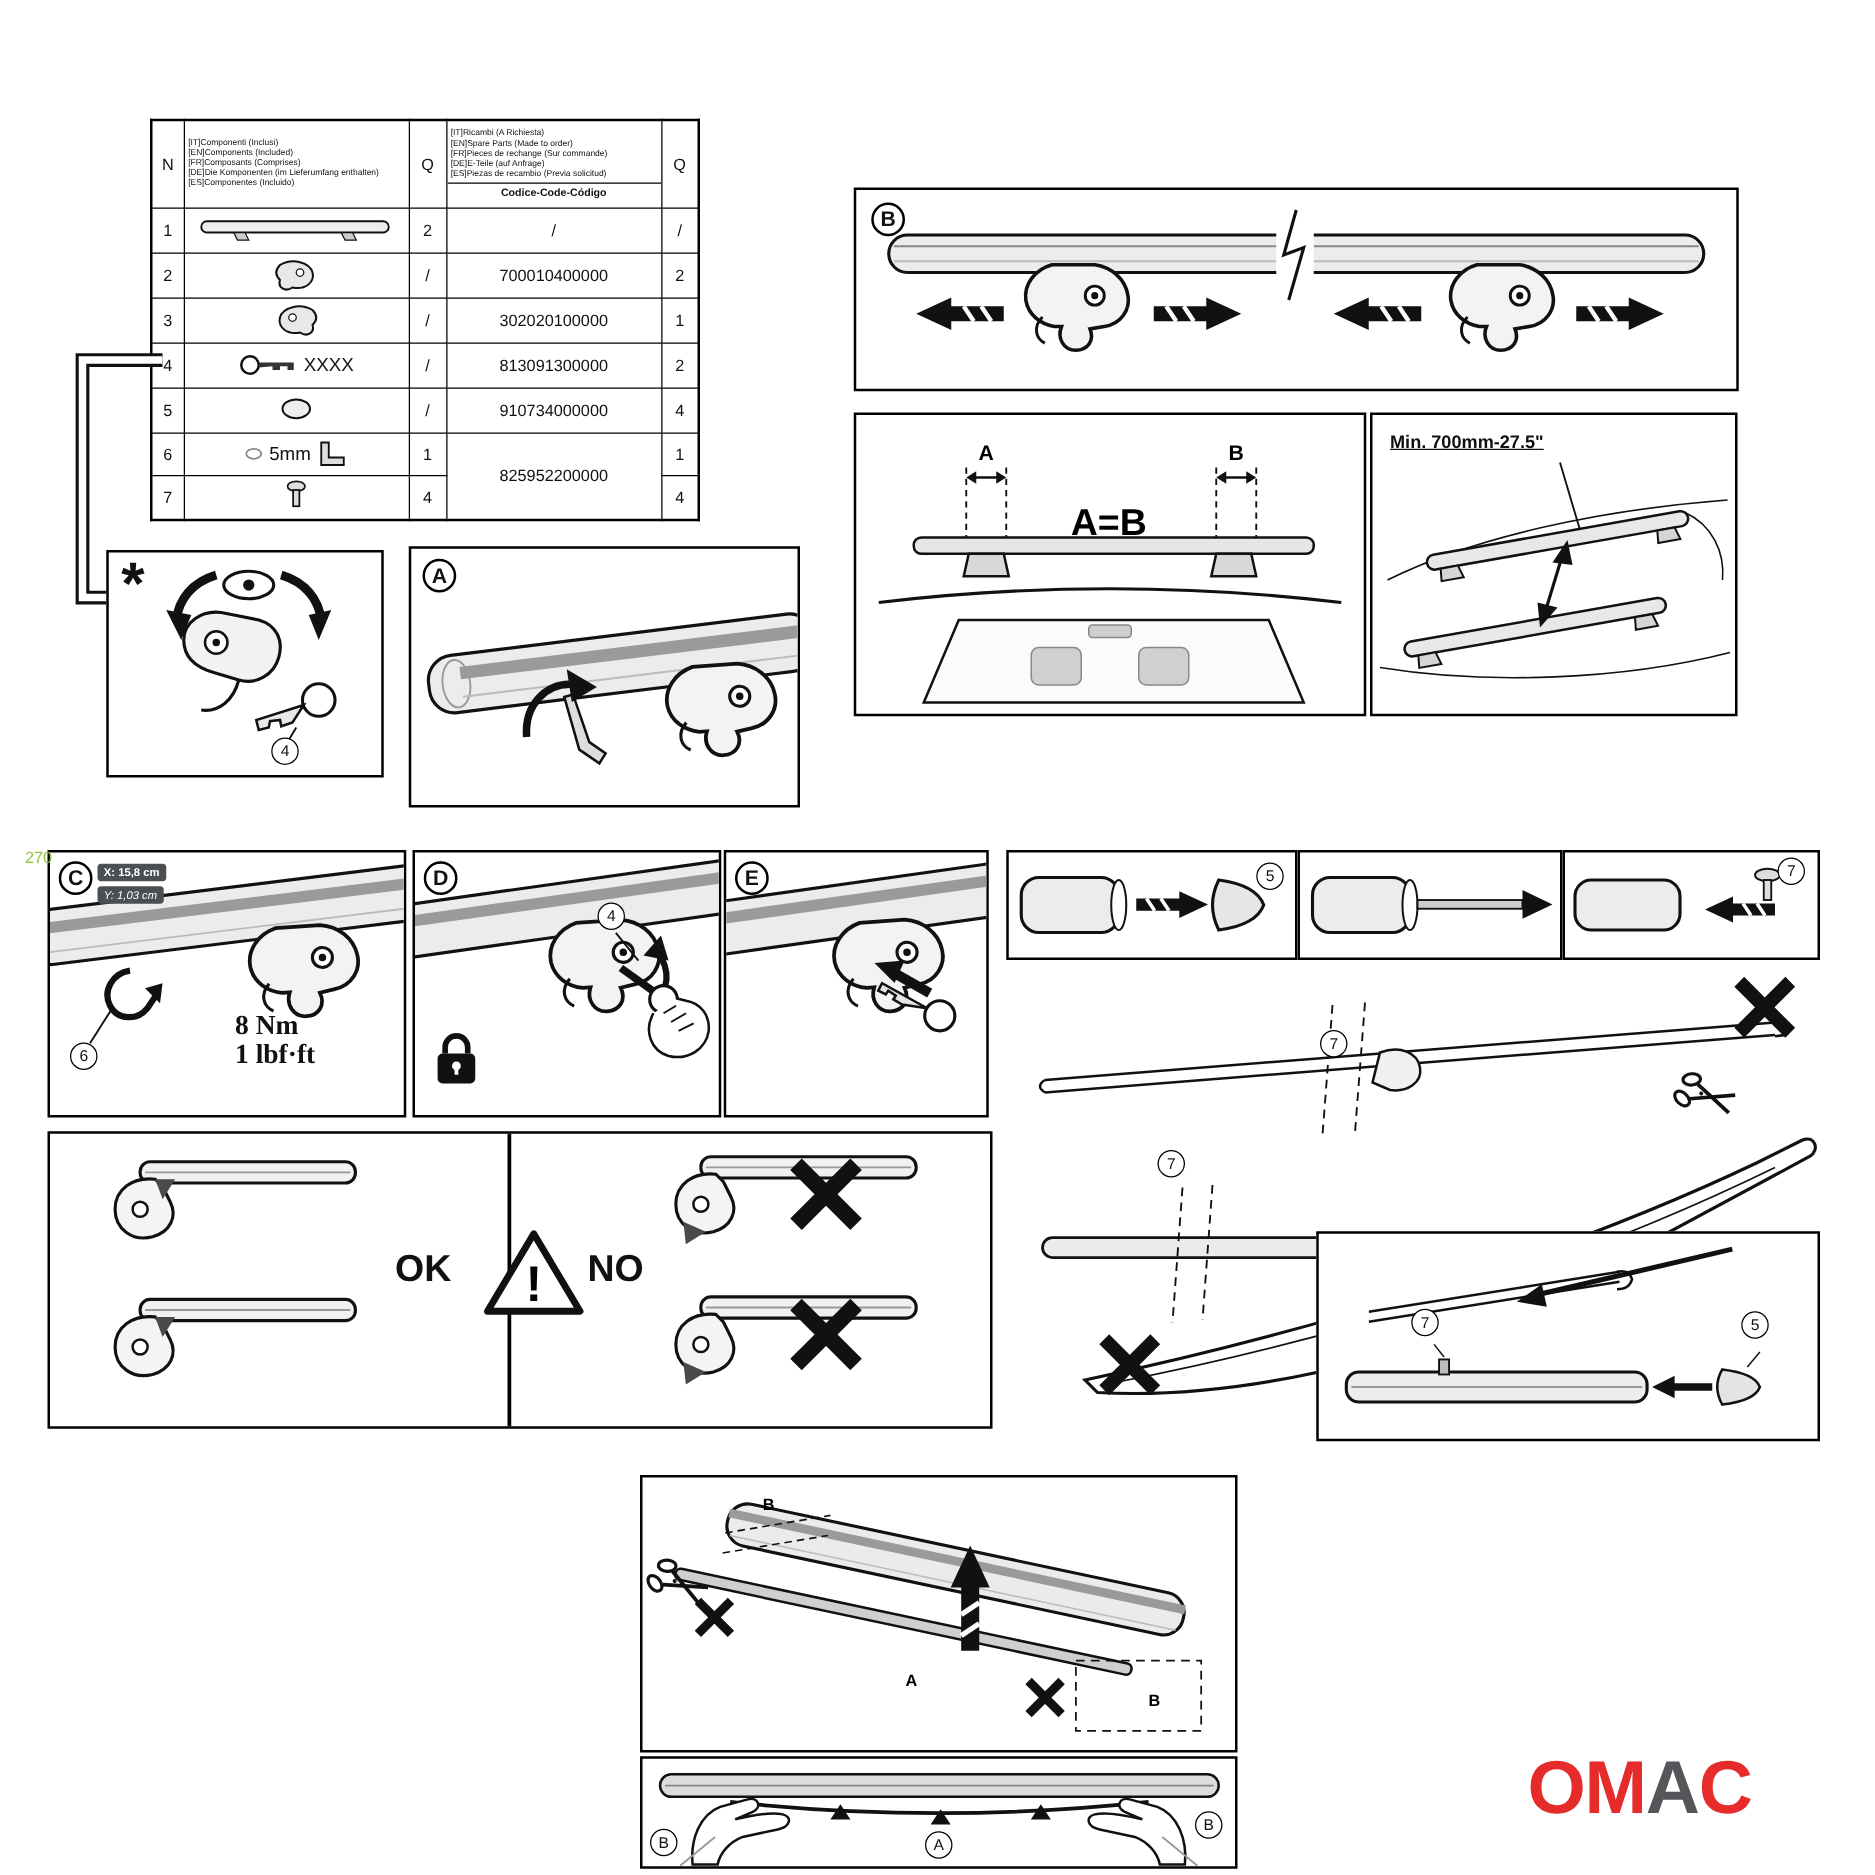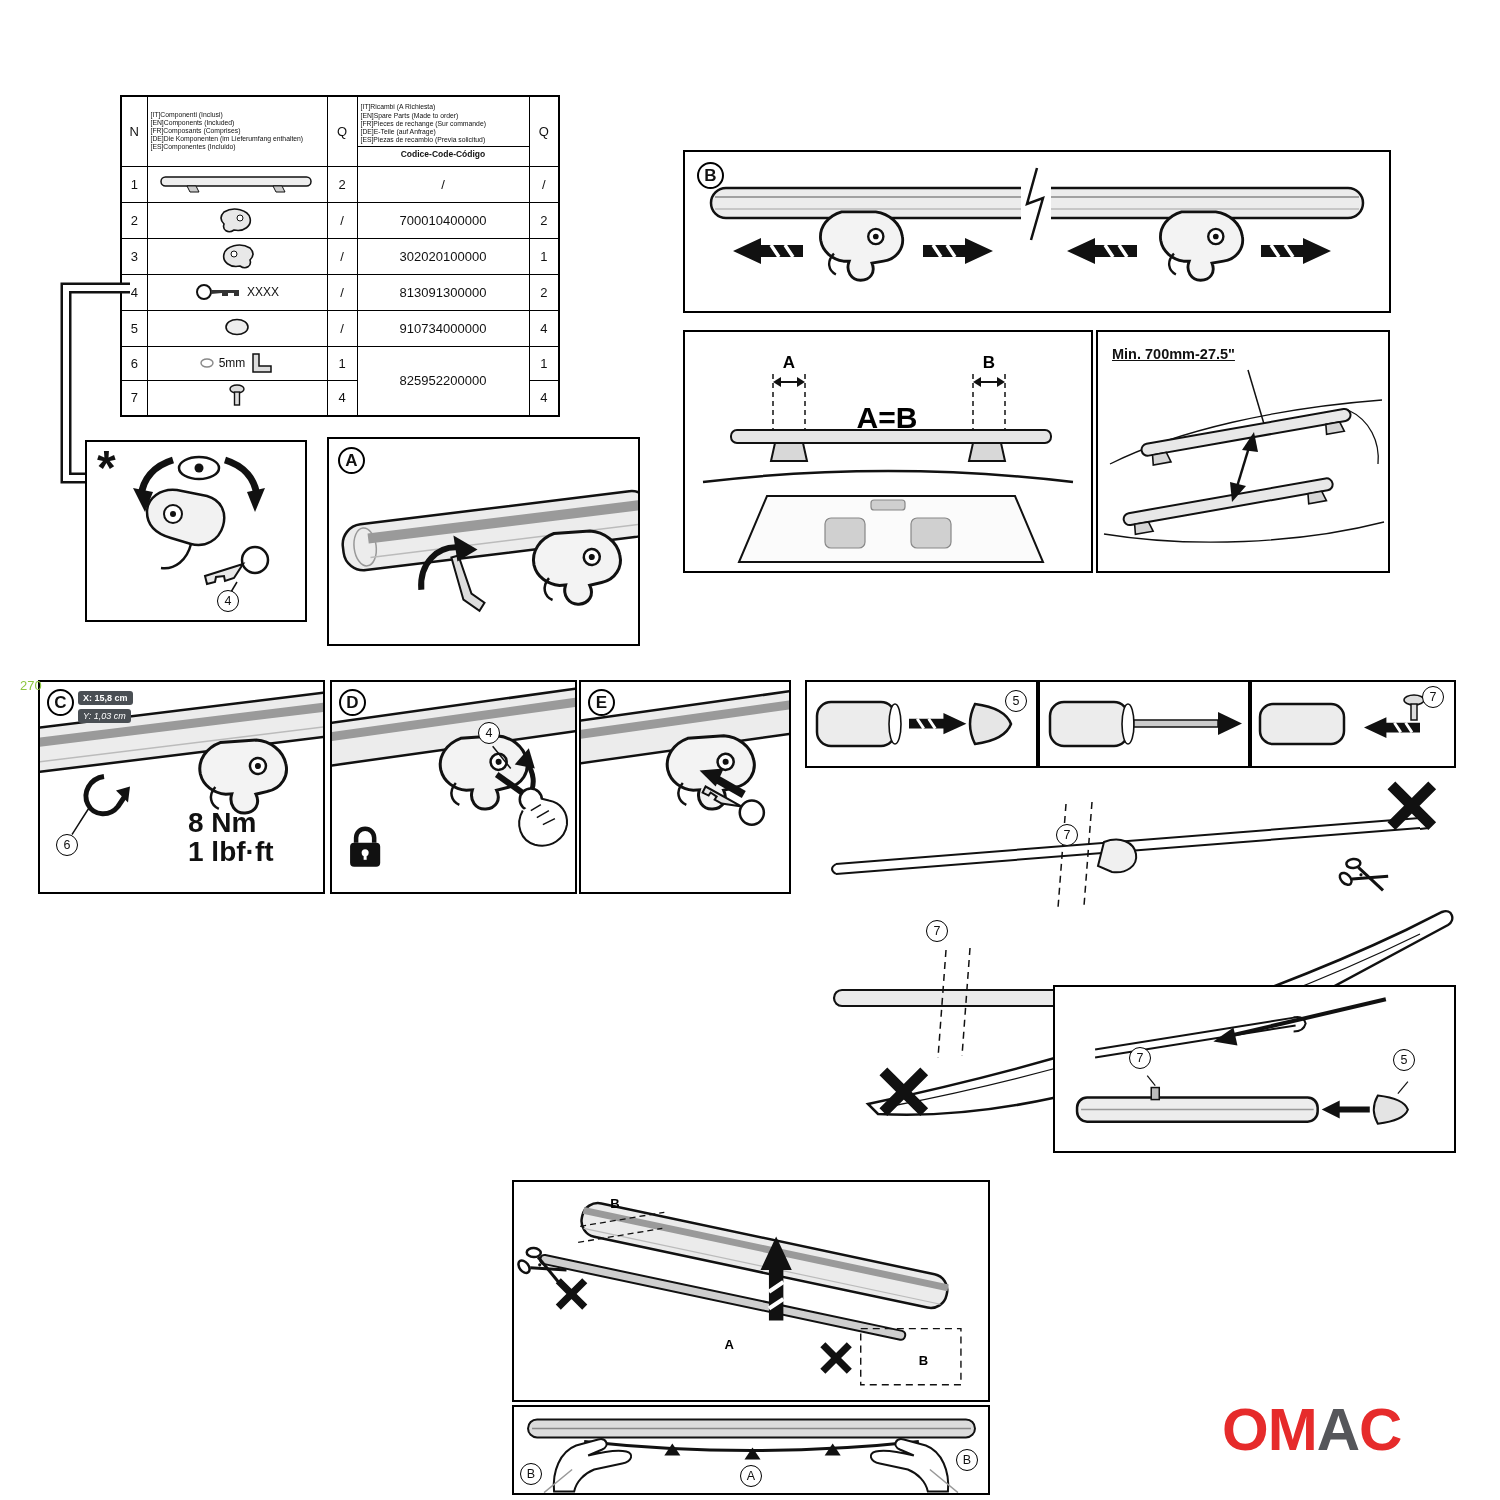--- a/index.html
+++ b/index.html
@@ -10,35 +10,35 @@
   .ill { position:absolute; left:0; top:0; width:100%; height:100%; }
   .plabel { position:absolute; width:27px; height:27px; border:2.5px solid #000; border-radius:50%;
             background:#fff; display:flex; align-items:center; justify-content:center;
             font-weight:bold; font-size:17px; z-index:4; }
   .callout { position:absolute; width:22px; height:22px; border:1.6px solid #000; border-radius:50%;
              background:#fff; display:flex; align-items:center; justify-content:center;
              font-size:12.5px; z-index:4; }
   .star-label { position:absolute; font-size:48px; font-weight:bold; line-height:1; z-index:4; }
   .chip { position:absolute; background:#4a4f54; color:#fff; font-size:9px; padding:2px 5px;
           border-radius:3px; z-index:4; white-space:nowrap; }
-  .torque { position:absolute; font-weight:bold; font-size:28px; line-height:1.05; z-index:4; }
+  .torque { position:absolute; font-weight:bold; font-size:22px; line-height:1.05; z-index:4;font-family:Liberation Serif, serif; }
   .okno-text { position:absolute; font-weight:bold; font-size:30px; z-index:4; }
   .minspan-text { position:absolute; font-weight:bold; font-size:14.5px; text-decoration:underline; z-index:4; }
   .watermark { position:absolute; color:#8dc63f; font-size:13px; z-index:2; }
   .divider-v { position:absolute; width:2.5px; background:#000; top:0; bottom:0; z-index:1; }
   
   .parts-table { position:absolute; left:120px; top:95px; width:438px; border-collapse:collapse;
                  border:2.5px solid #000; background:#fff; table-layout:fixed; }
   .parts-table td { border:1.2px solid #000; text-align:center; vertical-align:middle;
                     font-size:13px; padding:0; overflow:hidden; }
   .parts-table td.c-img { text-align:center; }
   .langs { text-align:left; font-size:6.8px; line-height:1.2; padding:2px 3px; }
   .codice { border-top:1.2px solid #000; font-size:8.5px; font-weight:bold; text-align:center; padding:2px 0; }
   .code-cell { font-size:11.5px; }
-  .row-flex { display:flex; align-items:center; justify-content:center; gap:4px; font-size:12px; }
+  .row-flex { display:flex; align-items:center; justify-content:center; gap:4px; font-size:15px; }
   
   .logo { position:absolute; display:flex; font-weight:800; font-size:60px; line-height:1;
           letter-spacing:-1px; z-index:4; }
   .logo .red  { color:#e62b2b; }
   .logo .gray { color:#55565a; }
   svg text { font-family:"Liberation Sans", sans-serif; }
 </style>
 </head>
 <body>
 
@@ -408,20 +408,41 @@
       <rect x="8" y="22" width="84" height="40" rx="13" fill="#ececec" stroke="#111" stroke-width="2.5"></rect>
       <use href="#ic-arrow" transform="translate(168,56) rotate(180) scale(0.8)"></use>
       <g transform="translate(152,12)">
         <ellipse cx="10" cy="6" rx="10" ry="5" fill="#ddd" stroke="#111" stroke-width="1.5"></ellipse>
         <rect x="7" y="10" width="6" height="16" fill="#ddd" stroke="#111" stroke-width="1.5"></rect>
       </g>
     </svg>
     <div class="callout" style="left:170px; top:4px;">7</div>
   </div>
 
+  <div class="panel" style="left:38px; top:905px; width:756px; height:238px;">
+    <div class="divider-v" style="left:366px;"></div>
+    <svg class="ill" viewBox="0 0 751 233">
+      <use href="#ic-grip" transform="translate(20,16)"></use>
+      <polygon points="84,36 100,36 90,52" fill="#4a4a4a"></polygon>
+      <use href="#ic-grip" transform="translate(20,126)"></use>
+      <polygon points="84,146 100,146 90,162" fill="#4a4a4a"></polygon>
+      <use href="#ic-grip" transform="translate(468,12)"></use>
+      <polygon points="506,70 524,78 508,88" fill="#4a4a4a"></polygon>
+      <use href="#ic-grip" transform="translate(468,124)"></use>
+      <polygon points="506,182 524,190 508,200" fill="#4a4a4a"></polygon>
+      <use href="#ic-x" transform="translate(592,20)"></use>
+      <use href="#ic-x" transform="translate(592,132)"></use>
+    </svg>
+    <div class="okno-text" style="left:276px; top:92px;">OK</div>
+    <div class="okno-text" style="left:430px; top:92px;">NO</div>
+    <svg class="abs" style="left:344px; top:72px; z-index:3;" width="86" height="82" viewBox="0 0 86 82">
+      <path d="M43,8 L80,70 L6,70 Z" fill="#fff" stroke="#111" stroke-width="5.5" stroke-linejoin="round"></path>
+      <text x="43" y="62" font-size="40" font-weight="bold" text-anchor="middle">!</text>
+    </svg>
+  </div>
 
   <div class="abs" style="left:808px; top:768px; width:652px; height:418px;">
     <svg class="ill" viewBox="0 0 652 418">
       <path d="M28,96 L612,50" stroke="#111" stroke-width="2" fill="none"></path>
       <path d="M28,106 L612,60" stroke="#111" stroke-width="2" fill="none"></path>
       <path d="M612,50 q10,2 8,10 l-8,1" fill="none" stroke="#111" stroke-width="2"></path>
       <path d="M28,96 q-8,5 0,10" fill="none" stroke="#111" stroke-width="2"></path>
       <path d="M296,74 c16,-6 30,0 32,12 c2,12 -10,20 -24,18 l-14,-6 z" fill="#f0f0f0" stroke="#111" stroke-width="2"></path>
       <path d="M258,36 L250,140" stroke="#111" stroke-width="1.5" stroke-dasharray="7 5" fill="none"></path>
       <path d="M284,34 L276,138" stroke="#111" stroke-width="1.5" stroke-dasharray="7 5" fill="none"></path>

